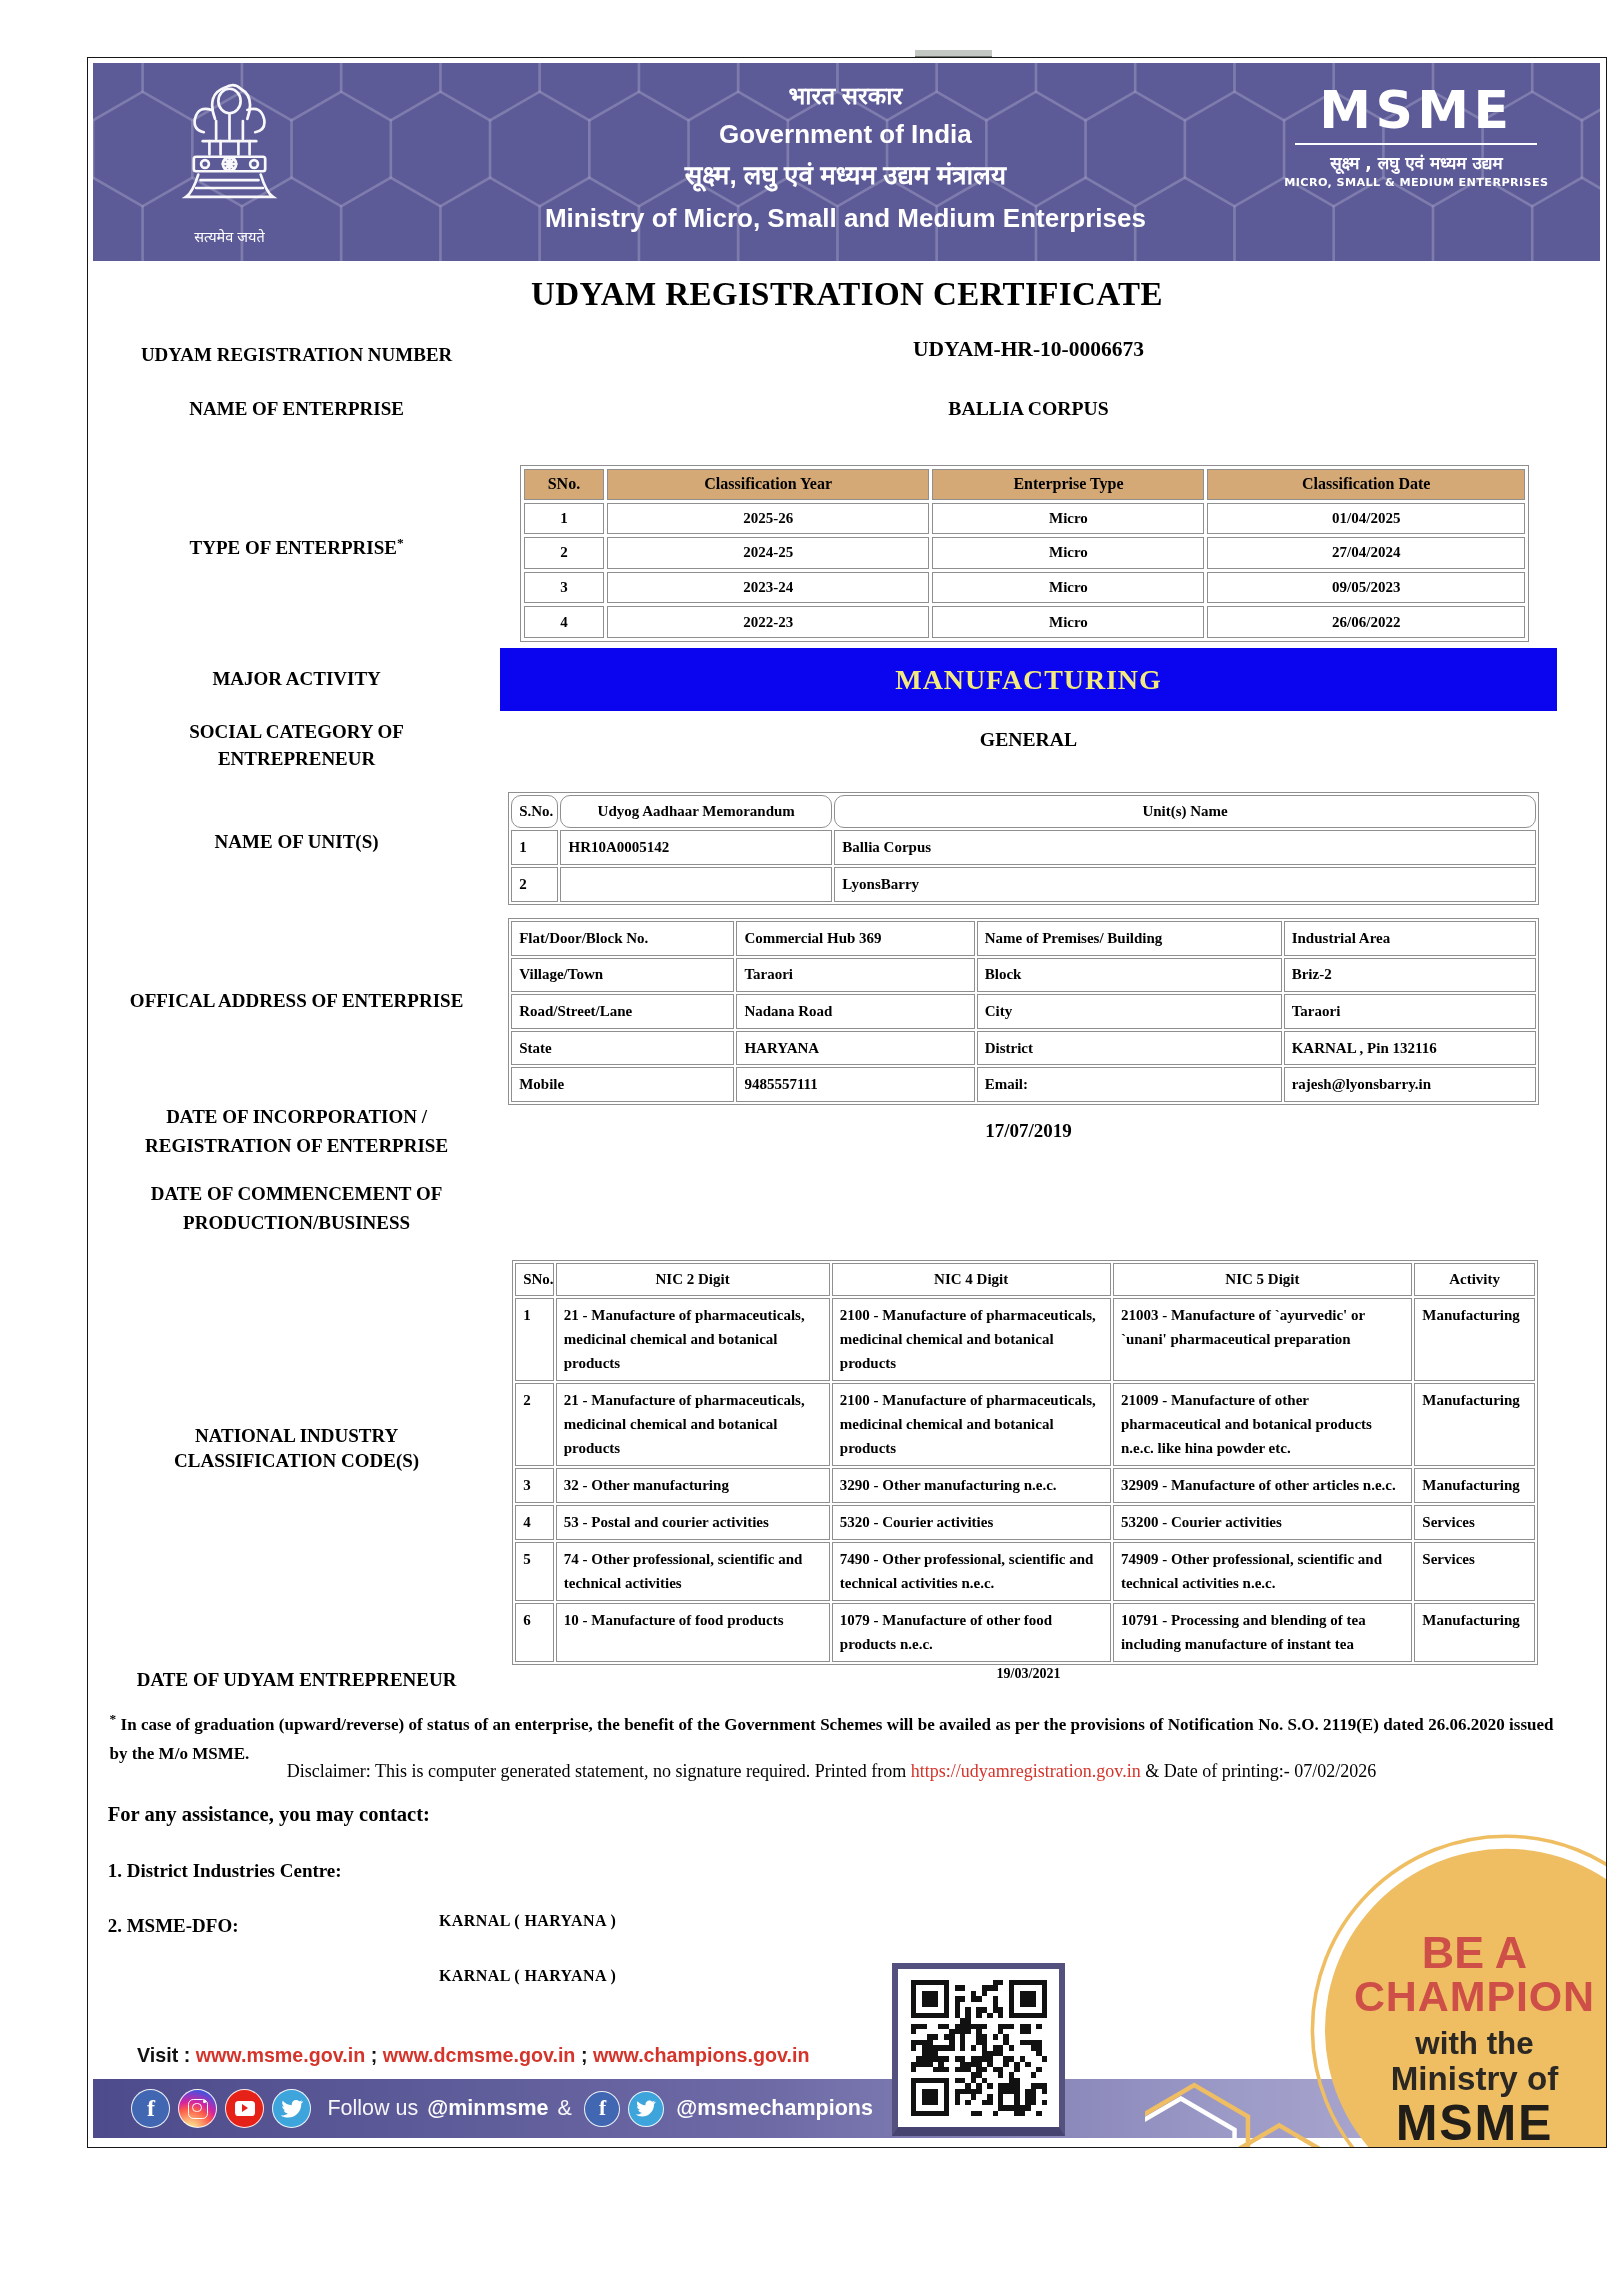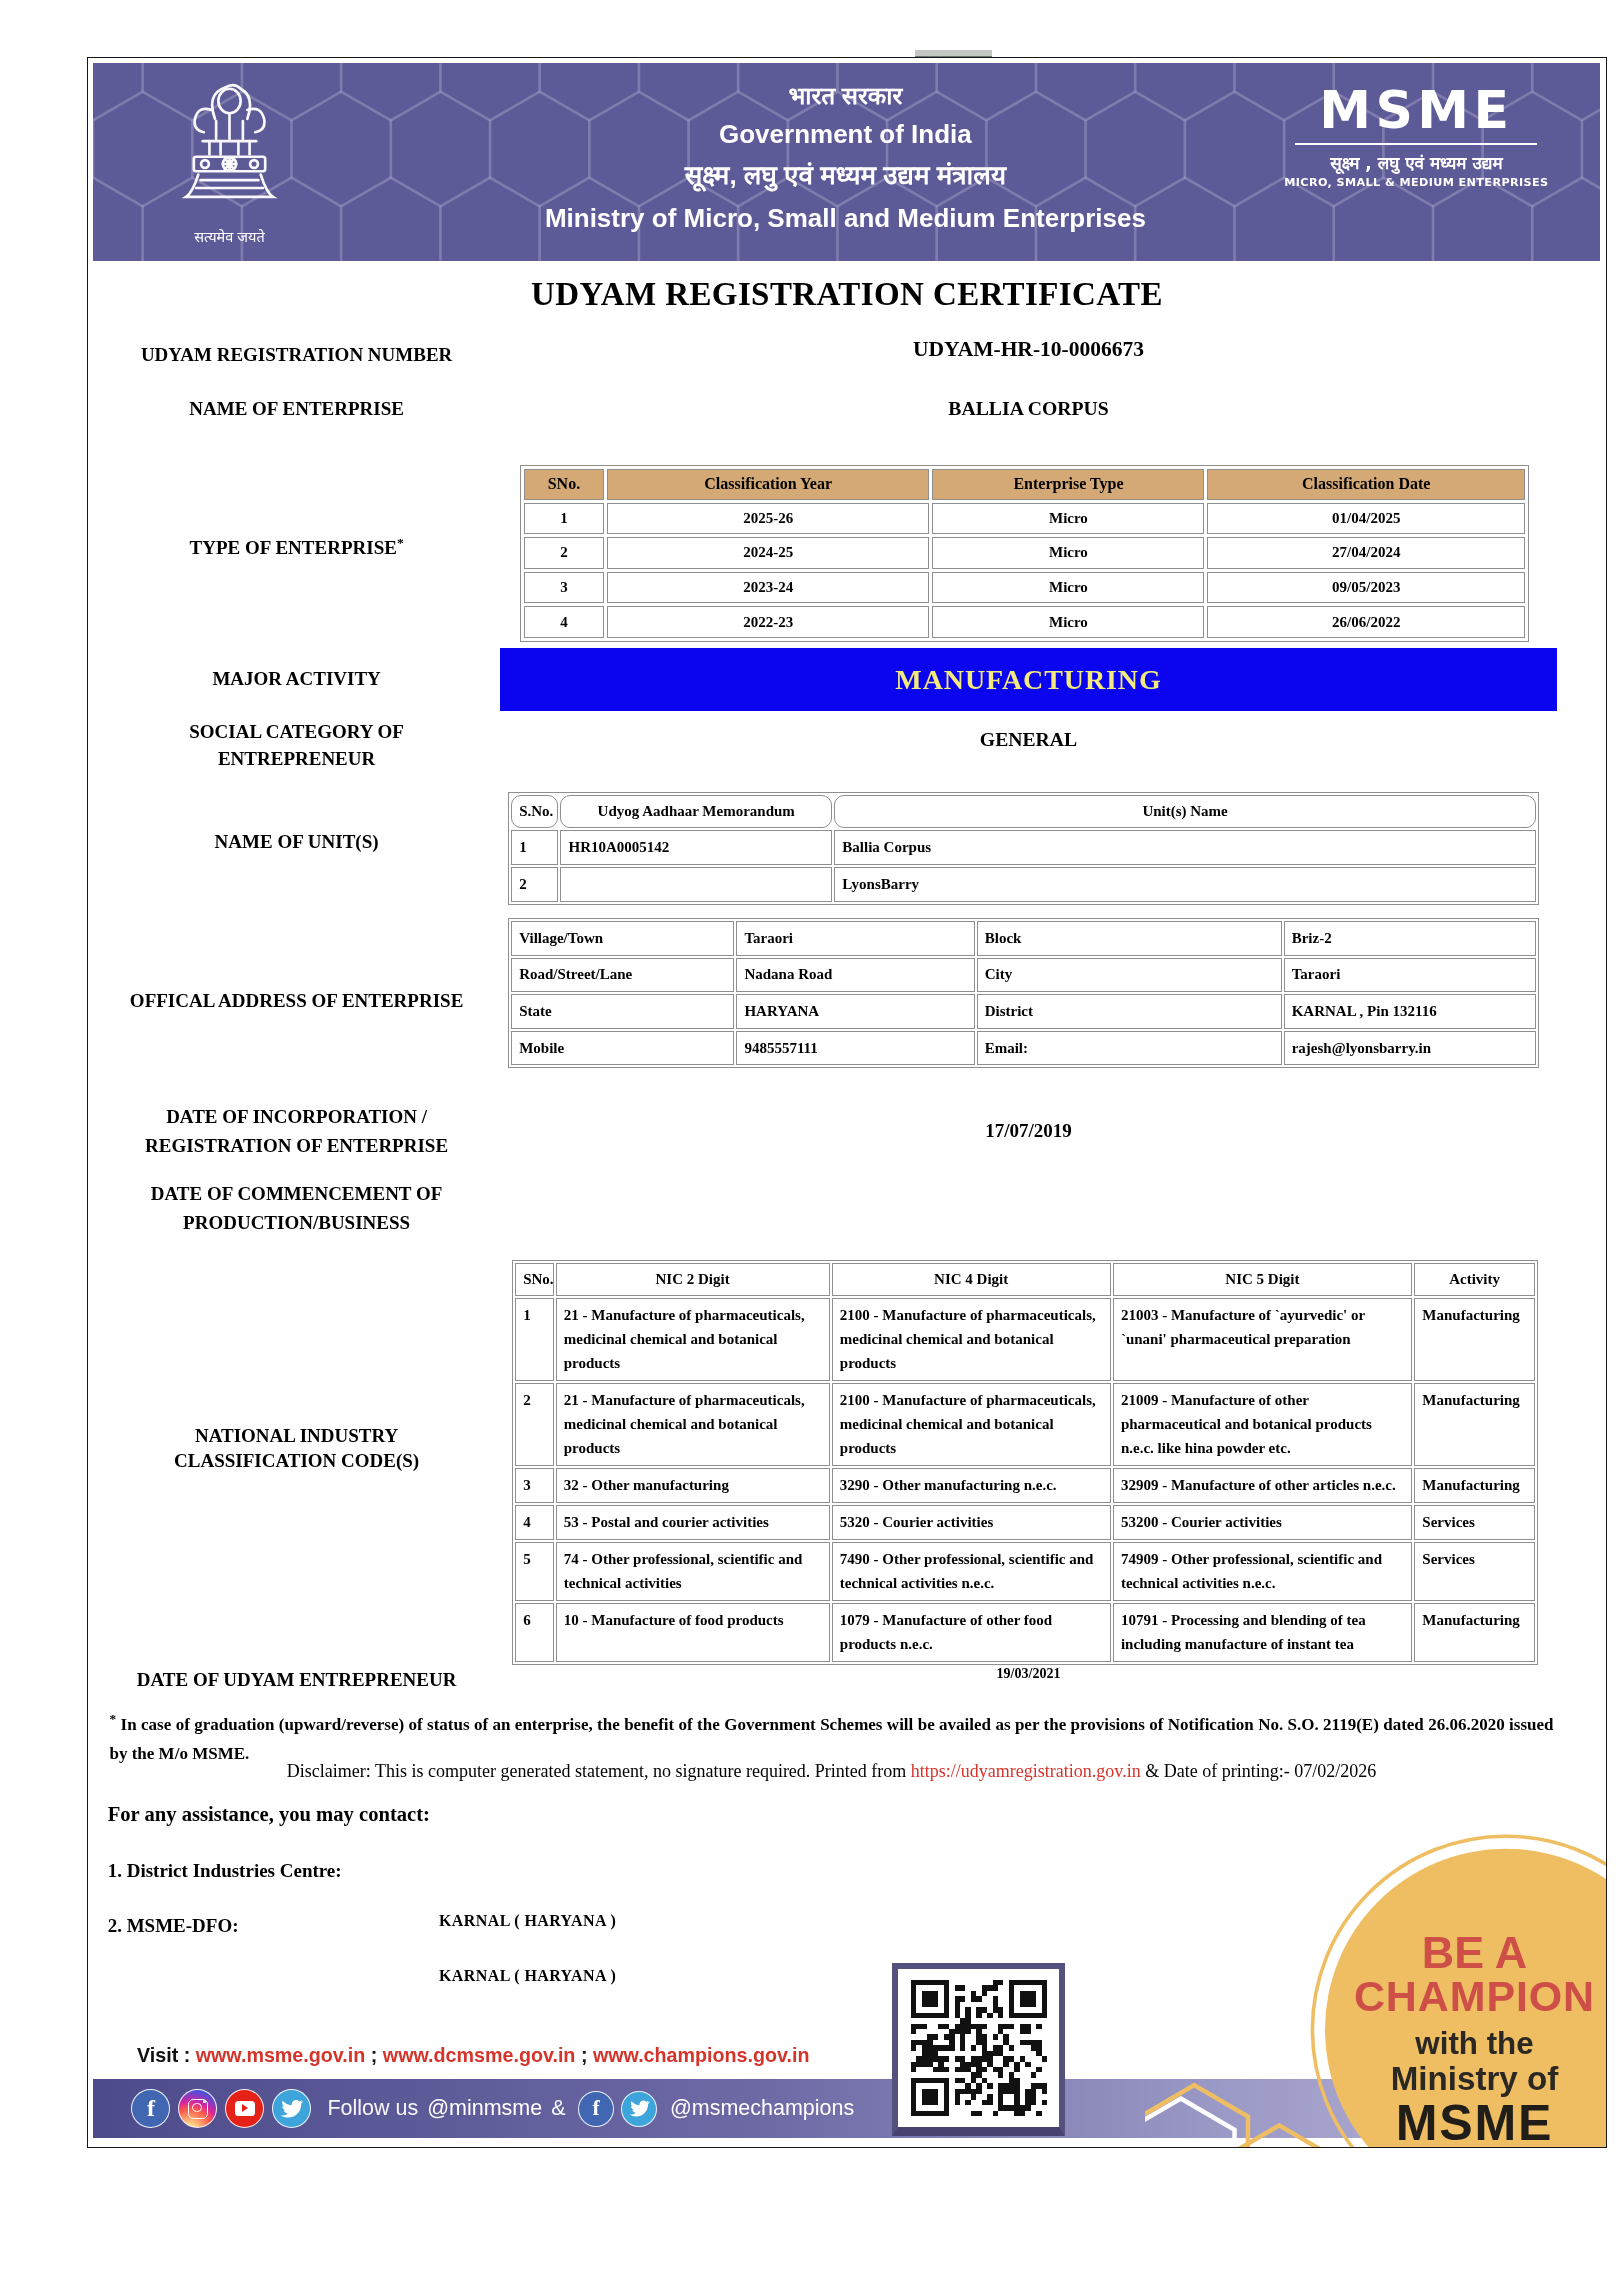--- a/index.html
+++ b/index.html
@@ -53,21 +53,21 @@
   .sicon.ig{background:radial-gradient(circle at 30% 110%,#fdf497 5%,#fd5949 45%,#d6249f 60%,#285aeb 90%);}
   .ig-frame{width:18px;height:18px;border:1.8px solid #fff;border-radius:5.4px;position:relative;}
   .ig-lens{position:absolute;left:3.6px;top:3.6px;width:7.2px;height:7.2px;border:1.8px solid #fff;border-radius:50%;}
   .ig-dot{position:absolute;right:0.9px;top:0.9px;width:2.7px;height:2.7px;background:#fff;border-radius:50%;}
   .sicon.yt{background:#e62117;}
   .yt-rect{width:19.7px;height:14.3px;background:#fff;border-radius:3.6px;display:flex;align-items:center;justify-content:center;}
   .yt-tri{width:0;height:0;border-left:6.3px solid #e62117;border-top:4px solid transparent;border-bottom:4px solid transparent;}
   .sicon.tw{background:#3ea4dc;}
   .fbar .ftext{color:#fff;font-family:"Liberation Sans",sans-serif;font-size:21.5px;margin-left:16px;display:flex;align-items:center;gap:9px;}
   .fbar .light{font-weight:normal;opacity:.95;}
-  .fbar .bold{font-weight:normal;text-align:right;}
+  .fbar .bold{font-weight:bold;text-align:right;}
   .fbar .icons2{display:flex;gap:7.2px;margin:0 3.6px;}
   
   .champ{position:absolute;left:1057px;top:1718px;width:462px;height:372px;z-index:5;}
   .qr-frame{position:absolute;left:804px;top:1905px;width:173px;height:173px;box-sizing:border-box;border:6.3px solid #55517f;border-bottom:9px solid #474371;background:#fff;z-index:6;display:flex;align-items:center;justify-content:center;}
 </style>
 </head>
 <body>
 
 <div class="mini-tab"></div>
 
@@ -293,20 +293,26 @@
 
   <div class="flabel" style="top:929px">OFFICAL ADDRESS OF ENTERPRISE</div>
   <table class="doc addr" style="left:420px;top:860px;width:1031px">
       <colgroup>
         <col style="width:221px">
         <col style="width:236px">
         <col style="width:302px">
         <col style="width:250px">
       </colgroup>
       <tbody>
+        <tr>
+          <td>Flat/Door/Block No.</td>
+          <td>Commercial Hub 369</td>
+          <td>Name of Premises/ Building</td>
+          <td>Industrial Area</td>
+        </tr>
         <tr>
           <td>Village/Town</td>
           <td>Taraori</td>
           <td>Block</td>
           <td>Briz-2</td>
         </tr>
         <tr>
           <td>Road/Street/Lane</td>
           <td>Nadana Road</td>
           <td>City</td>

